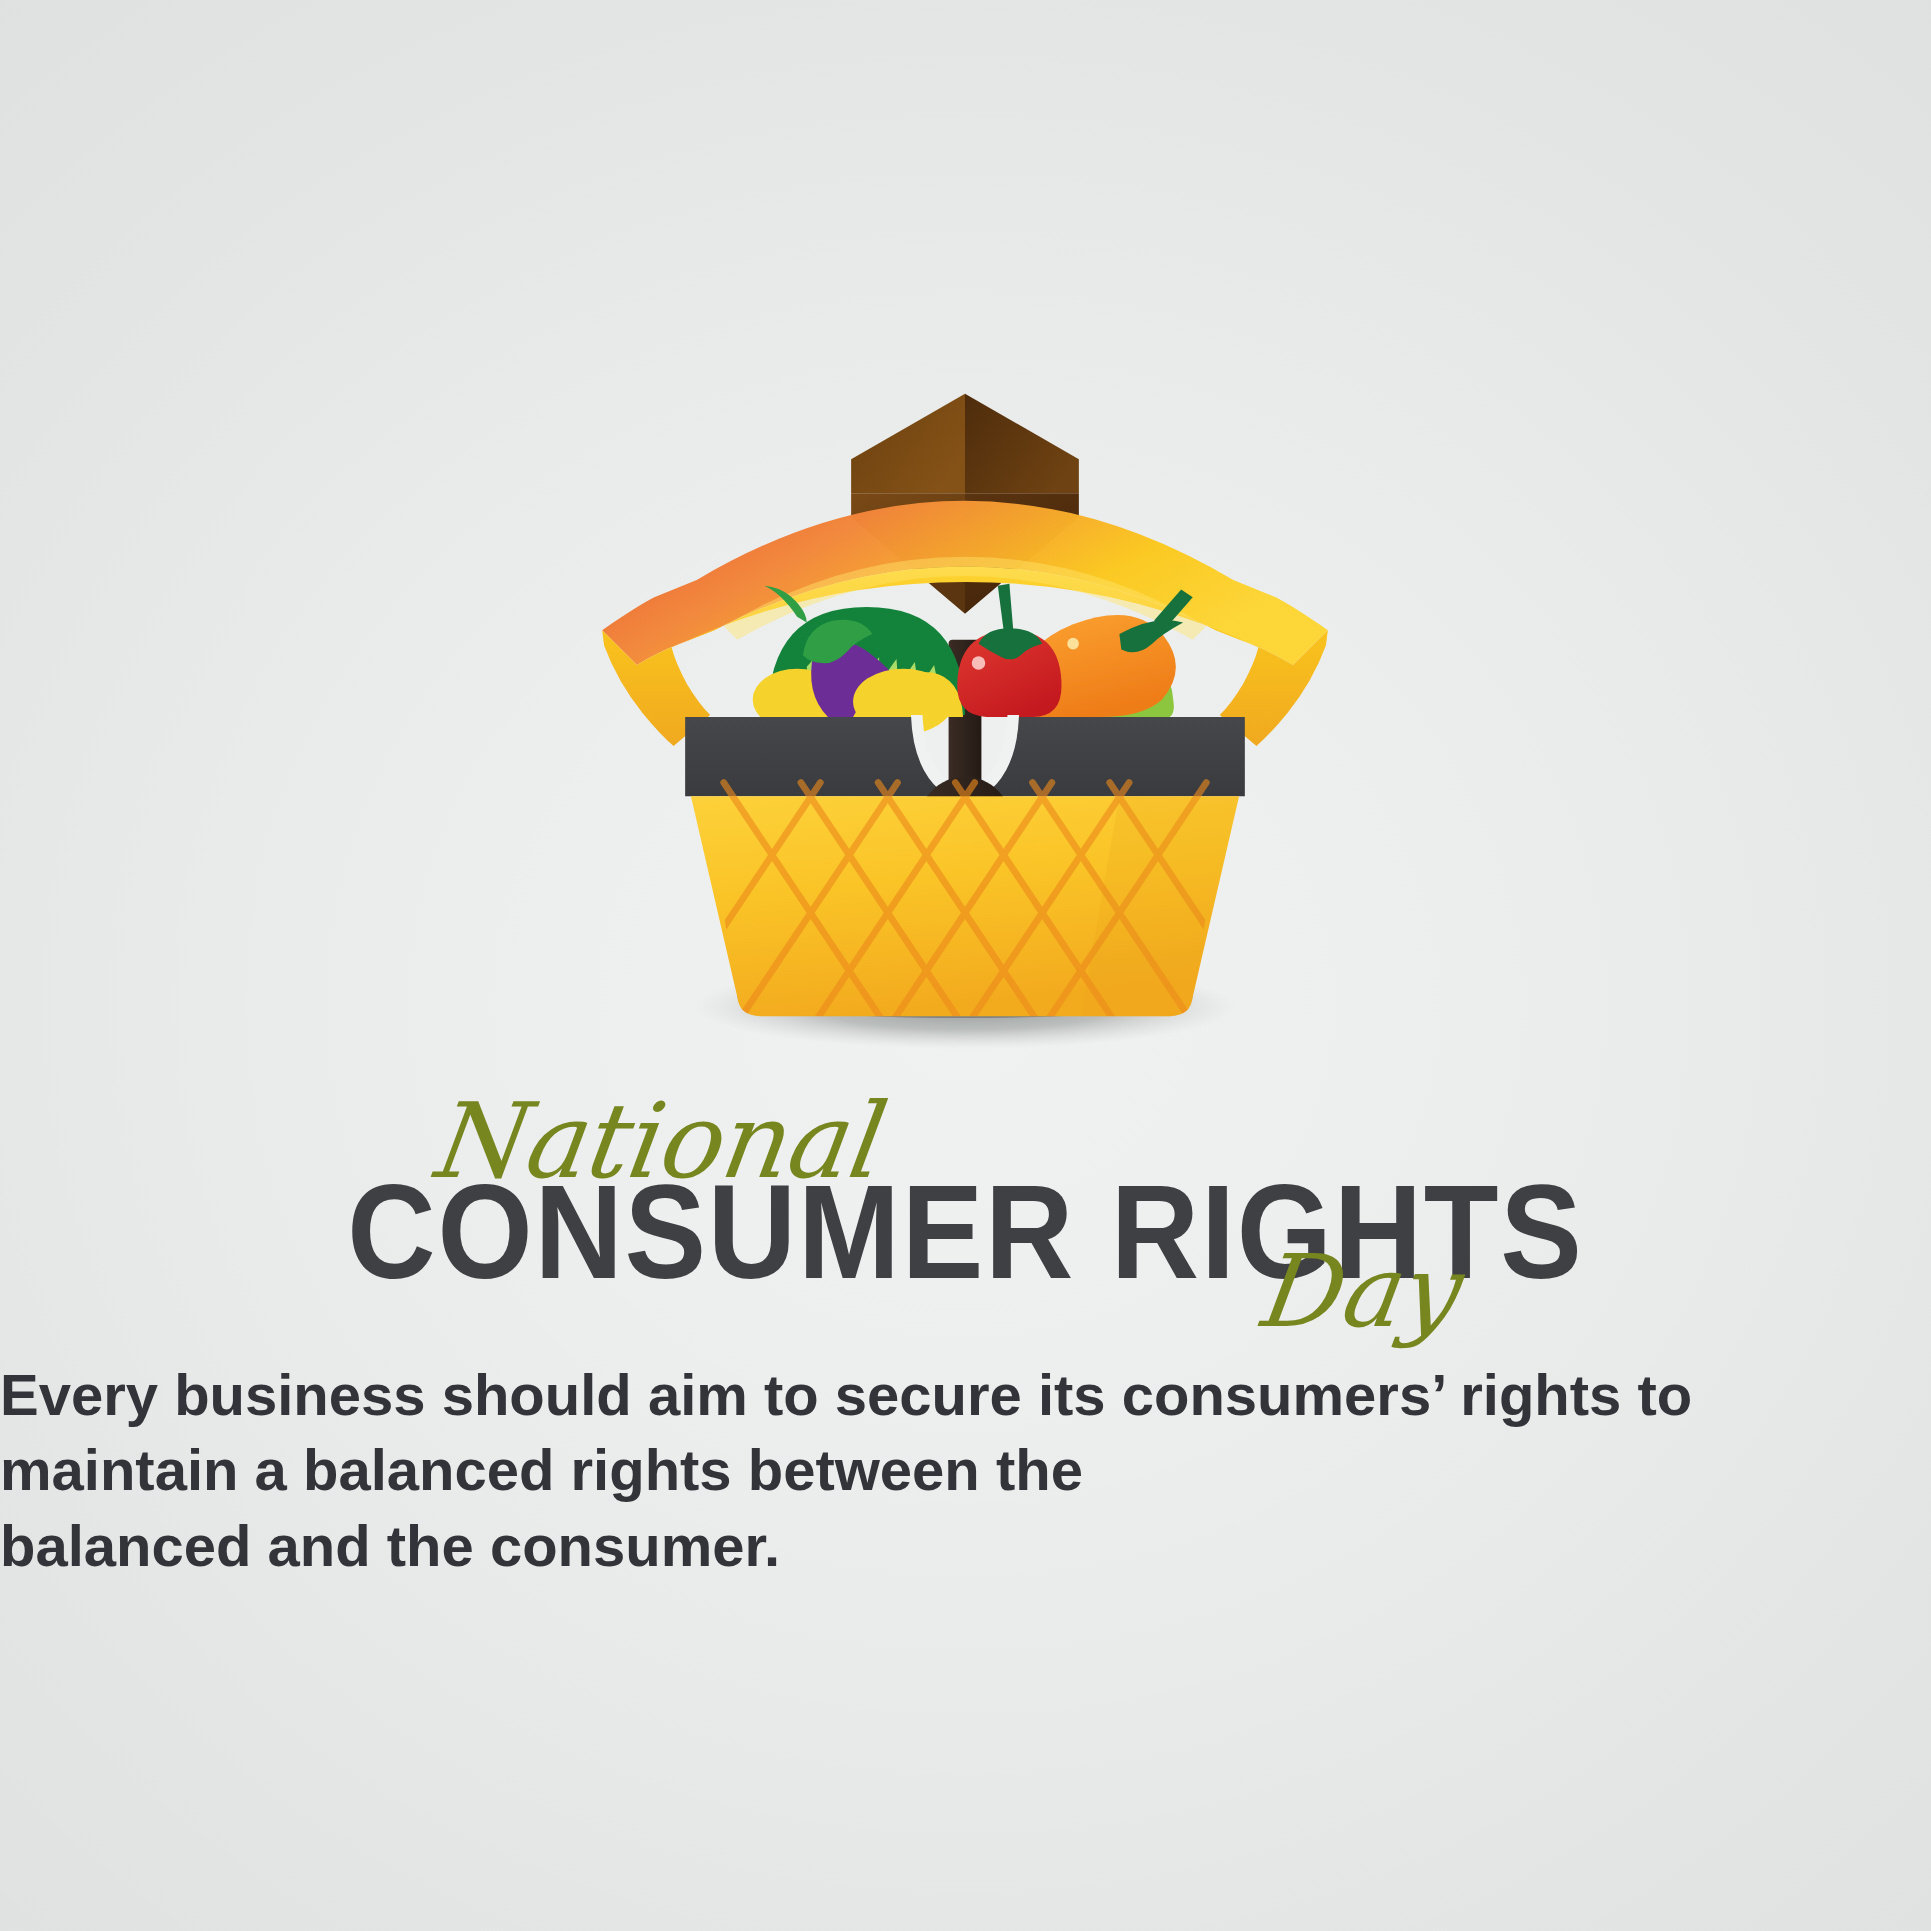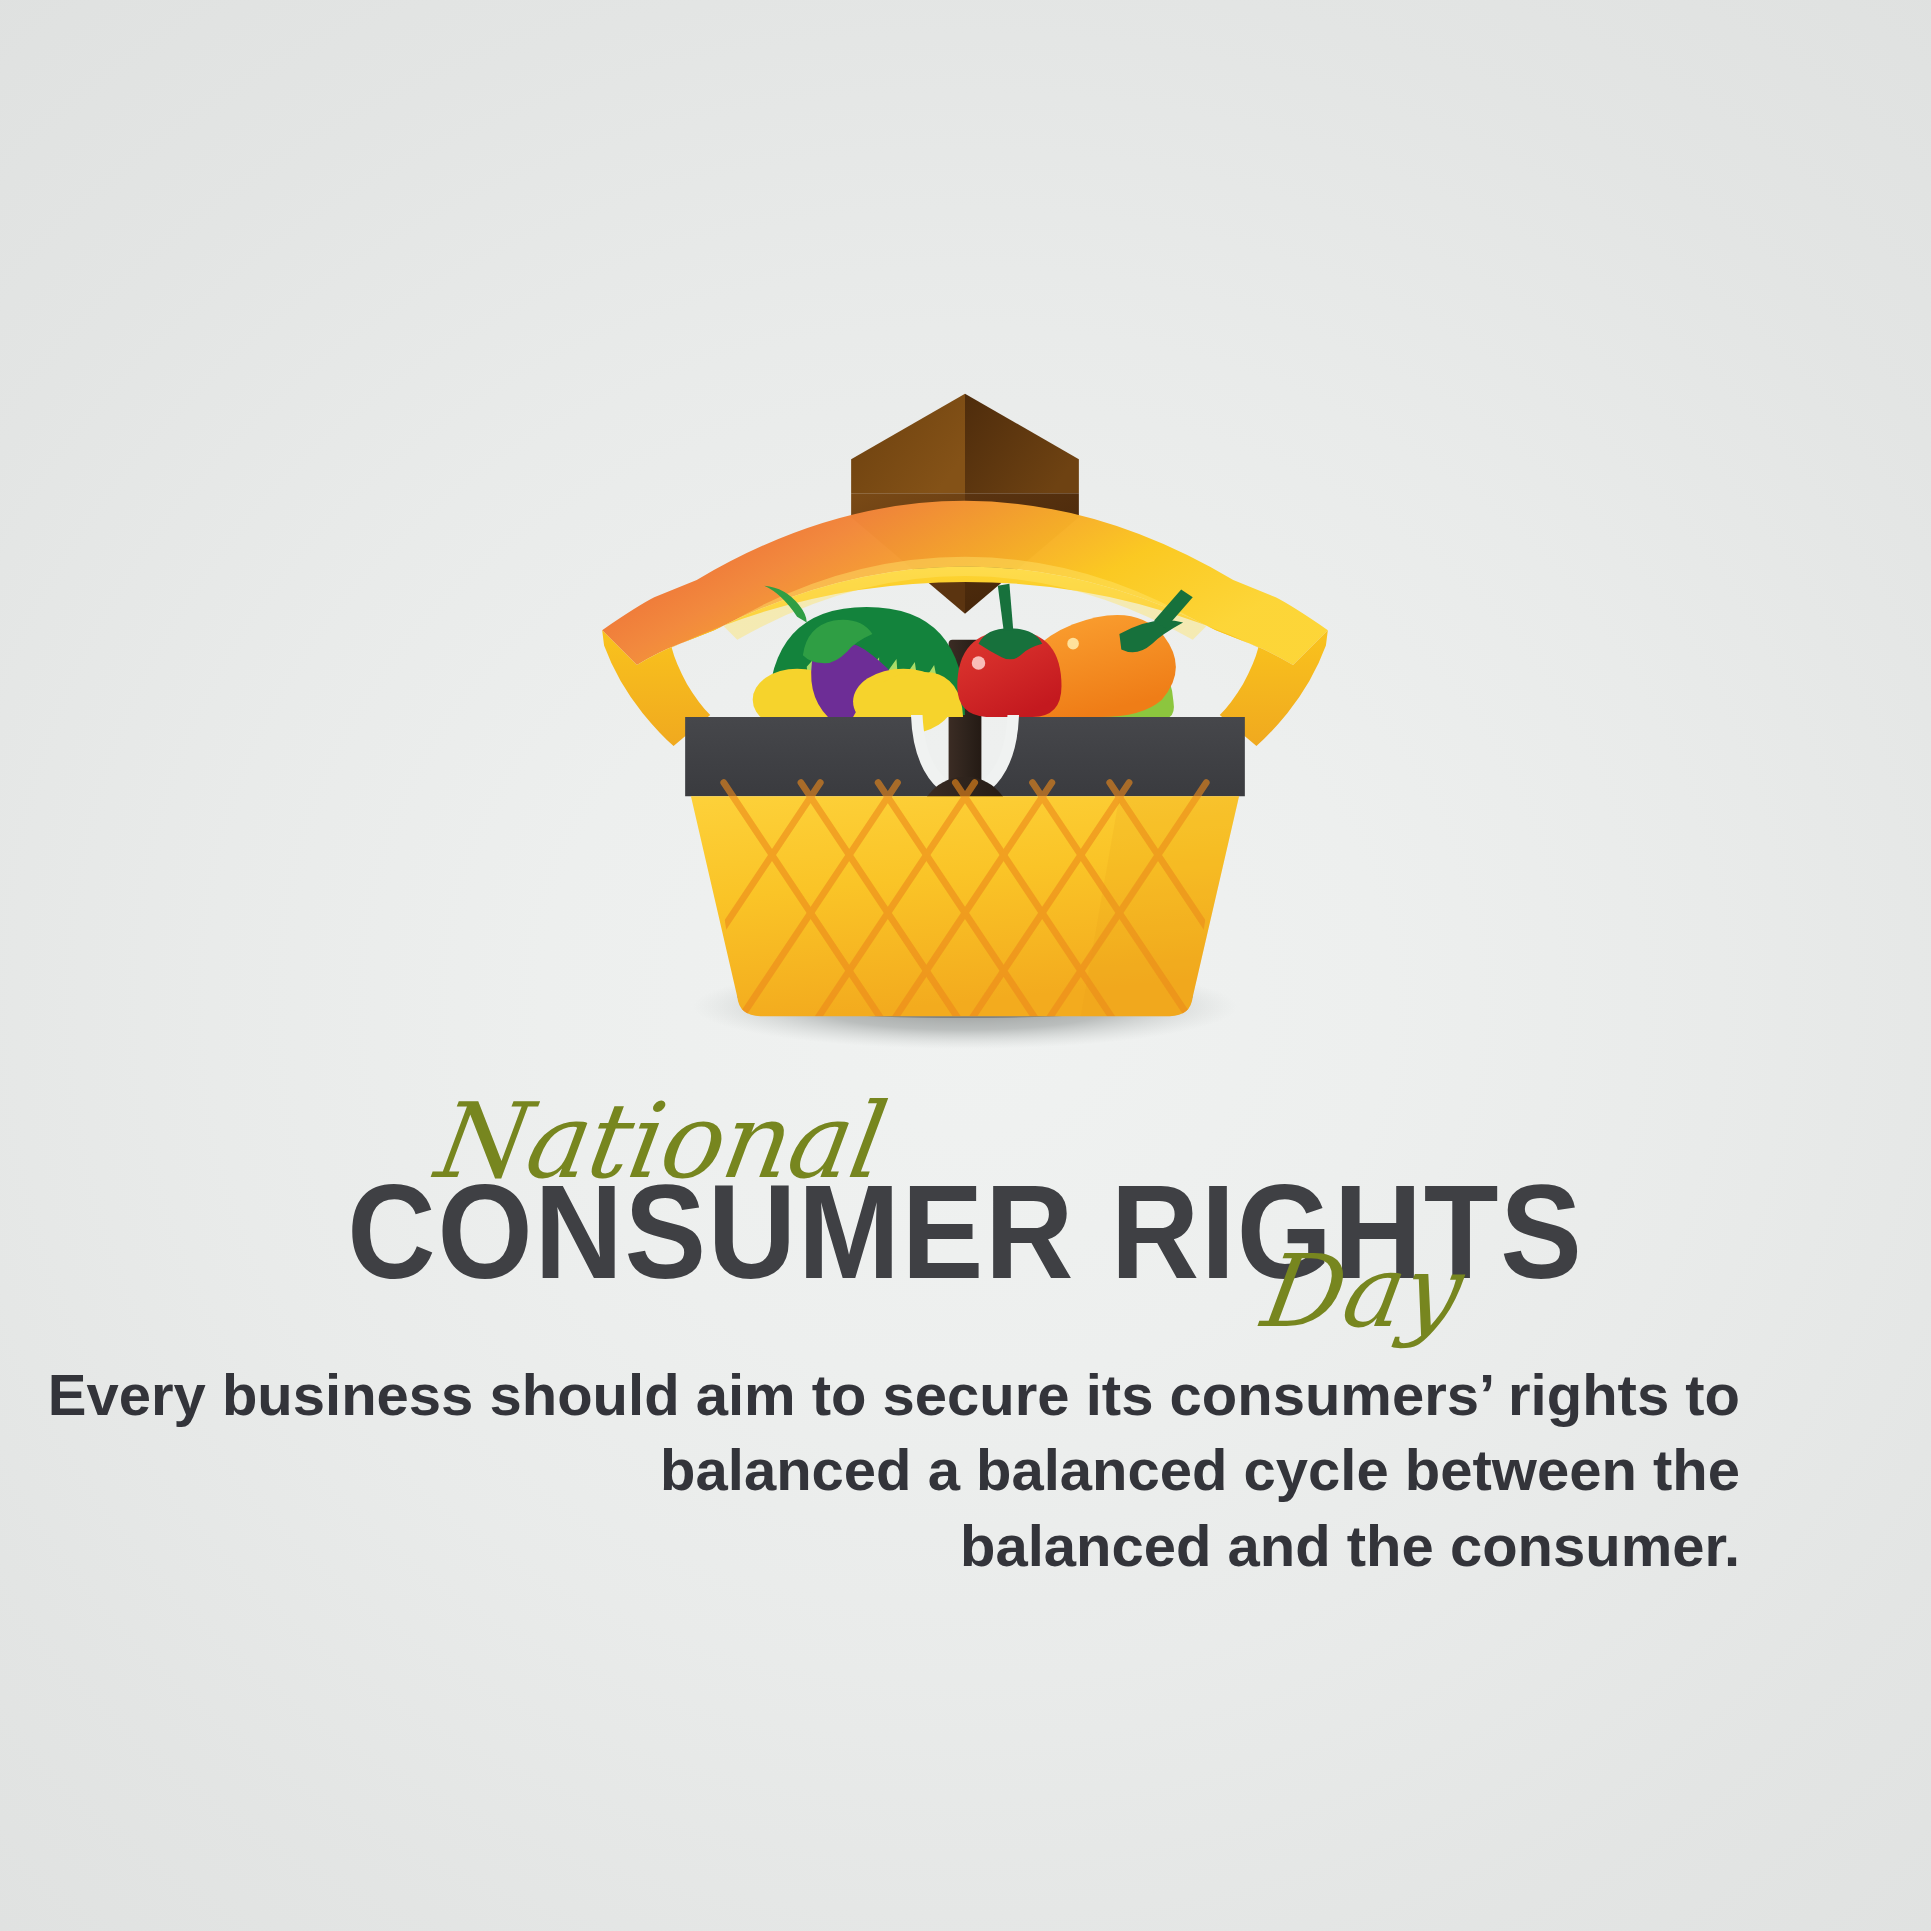--- a/index.html
+++ b/index.html
@@ -85,21 +85,21 @@
     transform: skewX(-10deg);
     white-space: nowrap;
   }
 
   
   #tagline {
     position: absolute;
     left: 0;
     top: 1357px;
     width: 1740px;
-    text-align: right;
+    text-align: left;
     font-family: "Liberation Sans", sans-serif;
     font-weight: bold;
     font-size: 58px;
     line-height: 1.30;
     color: #33343a;
     letter-spacing: 0px;
   }
   #tagline .ln { display: block; white-space: nowrap; }
 </style>
 </head>
@@ -306,18 +306,18 @@
   </div>
 
   <div id="title-block">
     <div class="script-national">National</div>
     <div class="main-title">CONSUMER RIGHTS</div>
     <div class="script-day">Day</div>
   </div>
 
   <div id="tagline">
     <span class="ln">Every business should aim to secure its consumers’ rights to</span>
-    <span class="ln">balanced a balanced cycle between the</span>
+    <span class="ln">maintain a balanced rights between the</span>
     <span class="ln">balanced and the consumer.</span>
   </div>
 
 </div>
 
 
 </body></html>

